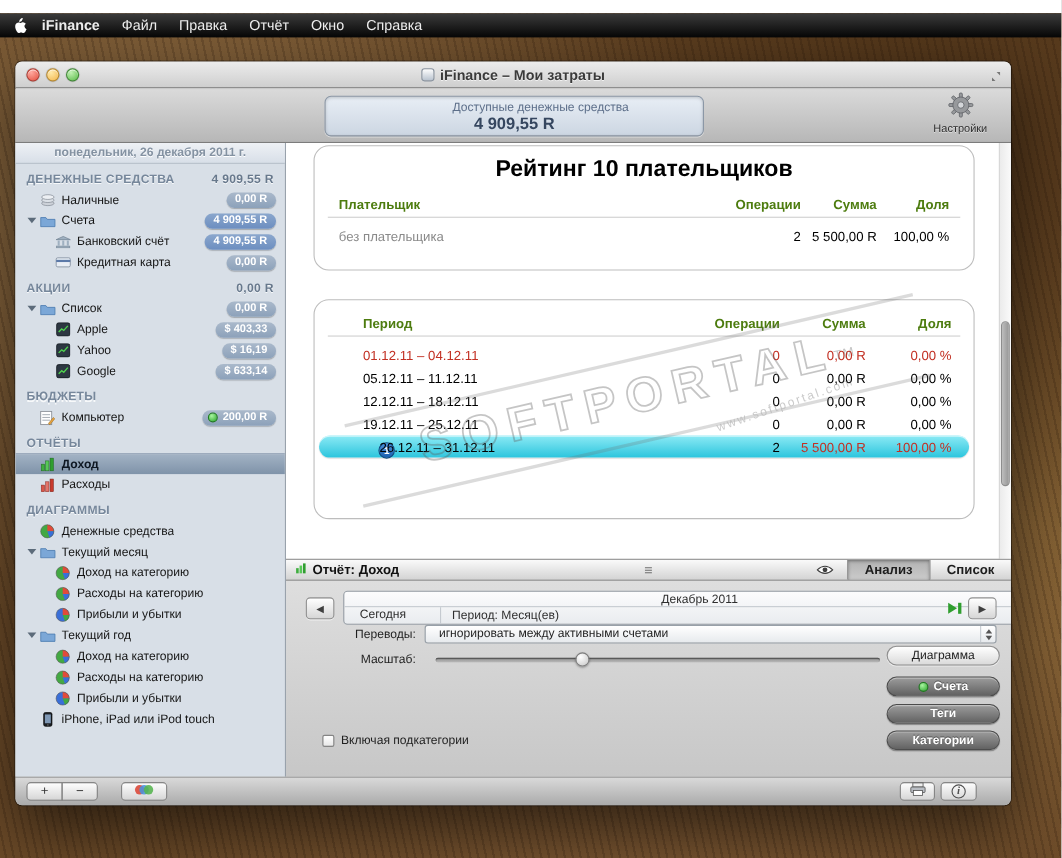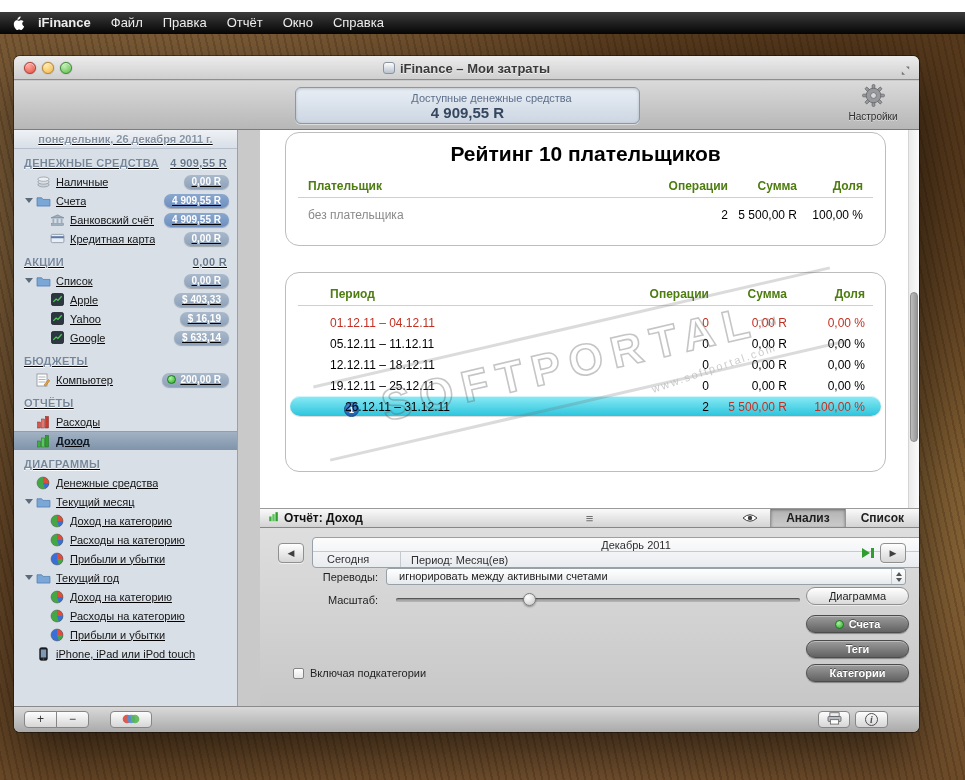--- a/index.html
+++ b/index.html
@@ -50,22 +50,22 @@
     border-radius:6px; border:1px solid #8b97a6;
     background:linear-gradient(#e8eef5,#ccd6e2);
     box-shadow: inset 0 1px 3px rgba(0,0,0,.18), 0 1px 0 rgba(255,255,255,.5);
     text-align:center; }
   .fundslabel { font-size:11px; color:#5d6f8a; margin-top:4px;padding-left:48px; }
   .fundsvalue { font-size:15px; font-weight:bold; color:#35465f; }
   .settings { position:absolute; right:14px; top:2px; width:64px; text-align:center; cursor:default;}
   .settingslabel { font-size:10px; color:#2d2d2d; text-shadow:0 1px 0 rgba(255,255,255,.5); margin-top:-1px;}
 
   
-  .sidebar { position:absolute; left:0; top:74px; width:224px; bottom:26px;
-    background:#d8dfe7; border-right:1px solid #99a2ac; overflow:hidden;text-decoration:underline; }
+  .sidebar { position:absolute; left:0; top:74px; width:246px; bottom:26px;
+    background:#d8dfe7; border-right:1px solid #99a2ac; overflow:hidden; }
   .dateheader { height:19px; line-height:18px; text-align:center; font-size:11px; font-weight:bold;
     color:#8492a2; text-shadow:0 1px 0 #fff;
     background:linear-gradient(#eef1f5,#d8dfe8); border-bottom:1px solid #b7c0ca; }
   .shead { height:17px; line-height:17px; margin-top:6px; padding:0 10px 0 10px;
     font-size:11px; font-weight:bold; color:#76879b; letter-spacing:.3px;
     text-shadow:0 1px 0 rgba(255,255,255,.8); display:flex; justify-content:space-between; }
   .shead .sval { color:#67788c; }
   .srow { height:19px; display:flex; align-items:center; padding-left:10px; padding-right:8px;
     font-size:11px; color:#151515; }
   .srow.ind1 { padding-left:24px; }
@@ -401,41 +401,41 @@
         <span class="badge">
             <i class="gdot"></i>
             <span>200,00 R</span>
           </span>
       </div>
 
       <div class="shead">
         <span>ОТЧЁТЫ</span>
           <span class="sval"></span>
       </div>
+      <div class="srow selected">
+        <span class="disc"></span>
+        <span class="icn">
+            <svg width="14" height="14" viewBox="0 0 14 14">
+              <rect x="1.5" y="7" width="3" height="6" fill="#3fae3f" stroke="#247024" stroke-width="0.5"></rect>
+              <rect x="5.5" y="4" width="3" height="9" fill="#57c957" stroke="#247024" stroke-width="0.5"></rect>
+              <rect x="9.5" y="1.5" width="3" height="11.5" fill="#2f9e2f" stroke="#1d6b1d" stroke-width="0.5"></rect>
+            </svg>
+          </span>
+        <span class="slbl">Доход</span>
+      </div>
       <div class="srow">
         <span class="disc"></span>
         <span class="icn">
             <svg width="14" height="14" viewBox="0 0 14 14">
               <rect x="1.5" y="7" width="3" height="6" fill="#d8564a" stroke="#8f2d24" stroke-width="0.5"></rect>
               <rect x="5.5" y="4" width="3" height="9" fill="#e4756b" stroke="#8f2d24" stroke-width="0.5"></rect>
               <rect x="9.5" y="1.5" width="3" height="11.5" fill="#c83a2d" stroke="#7e251c" stroke-width="0.5"></rect>
             </svg>
           </span>
         <span class="slbl">Расходы</span>
-      </div>
-      <div class="srow selected">
-        <span class="disc"></span>
-        <span class="icn">
-            <svg width="14" height="14" viewBox="0 0 14 14">
-              <rect x="1.5" y="7" width="3" height="6" fill="#3fae3f" stroke="#247024" stroke-width="0.5"></rect>
-              <rect x="5.5" y="4" width="3" height="9" fill="#57c957" stroke="#247024" stroke-width="0.5"></rect>
-              <rect x="9.5" y="1.5" width="3" height="11.5" fill="#2f9e2f" stroke="#1d6b1d" stroke-width="0.5"></rect>
-            </svg>
-          </span>
-        <span class="slbl">Доход</span>
       </div>
 
       <div class="shead">
         <span>ДИАГРАММЫ</span>
           <span class="sval"></span>
       </div>
       <div class="srow">
         <span class="disc"></span>
         <span class="icn">
             <svg width="14" height="14" viewBox="0 0 14 14">

